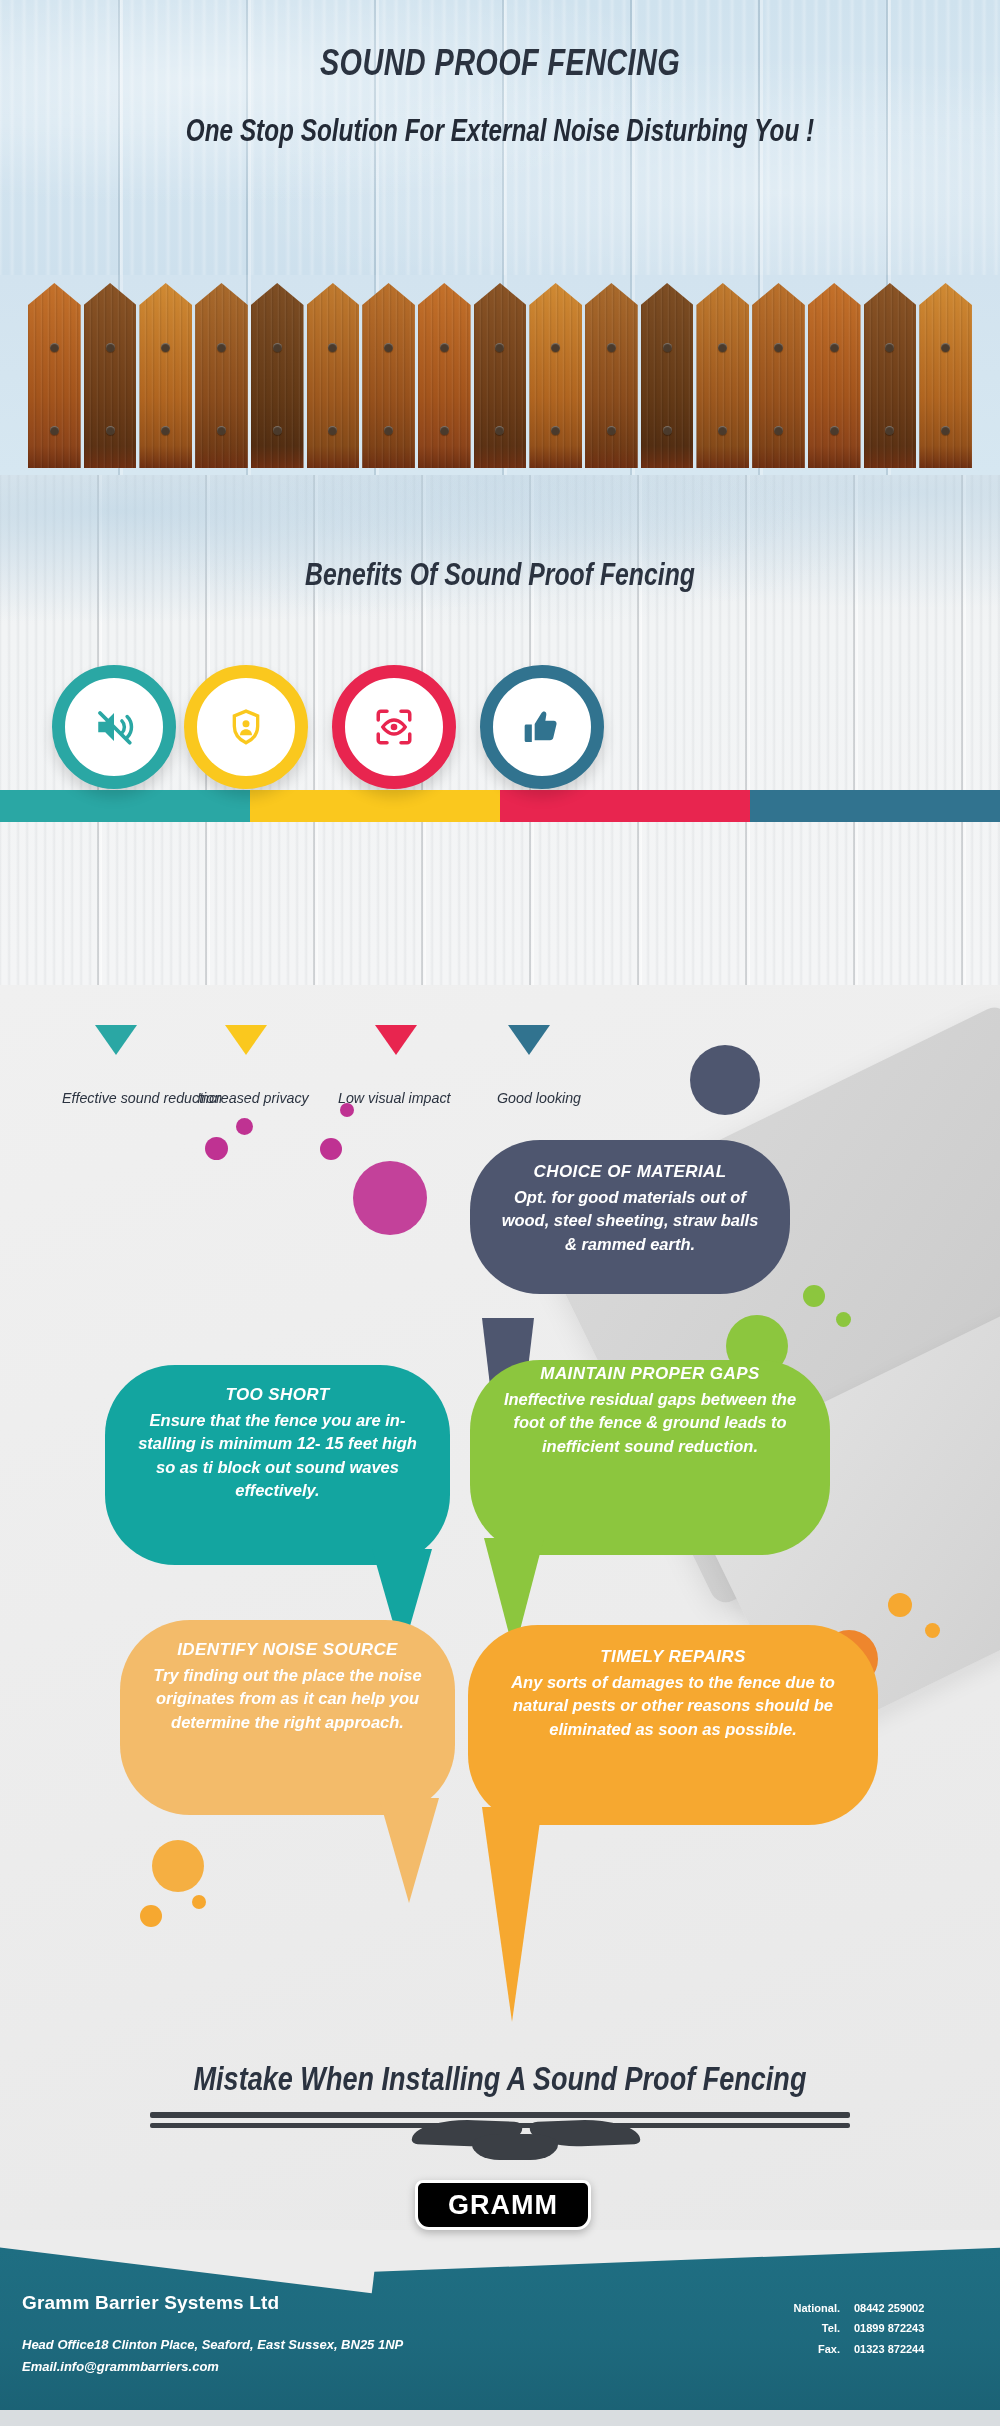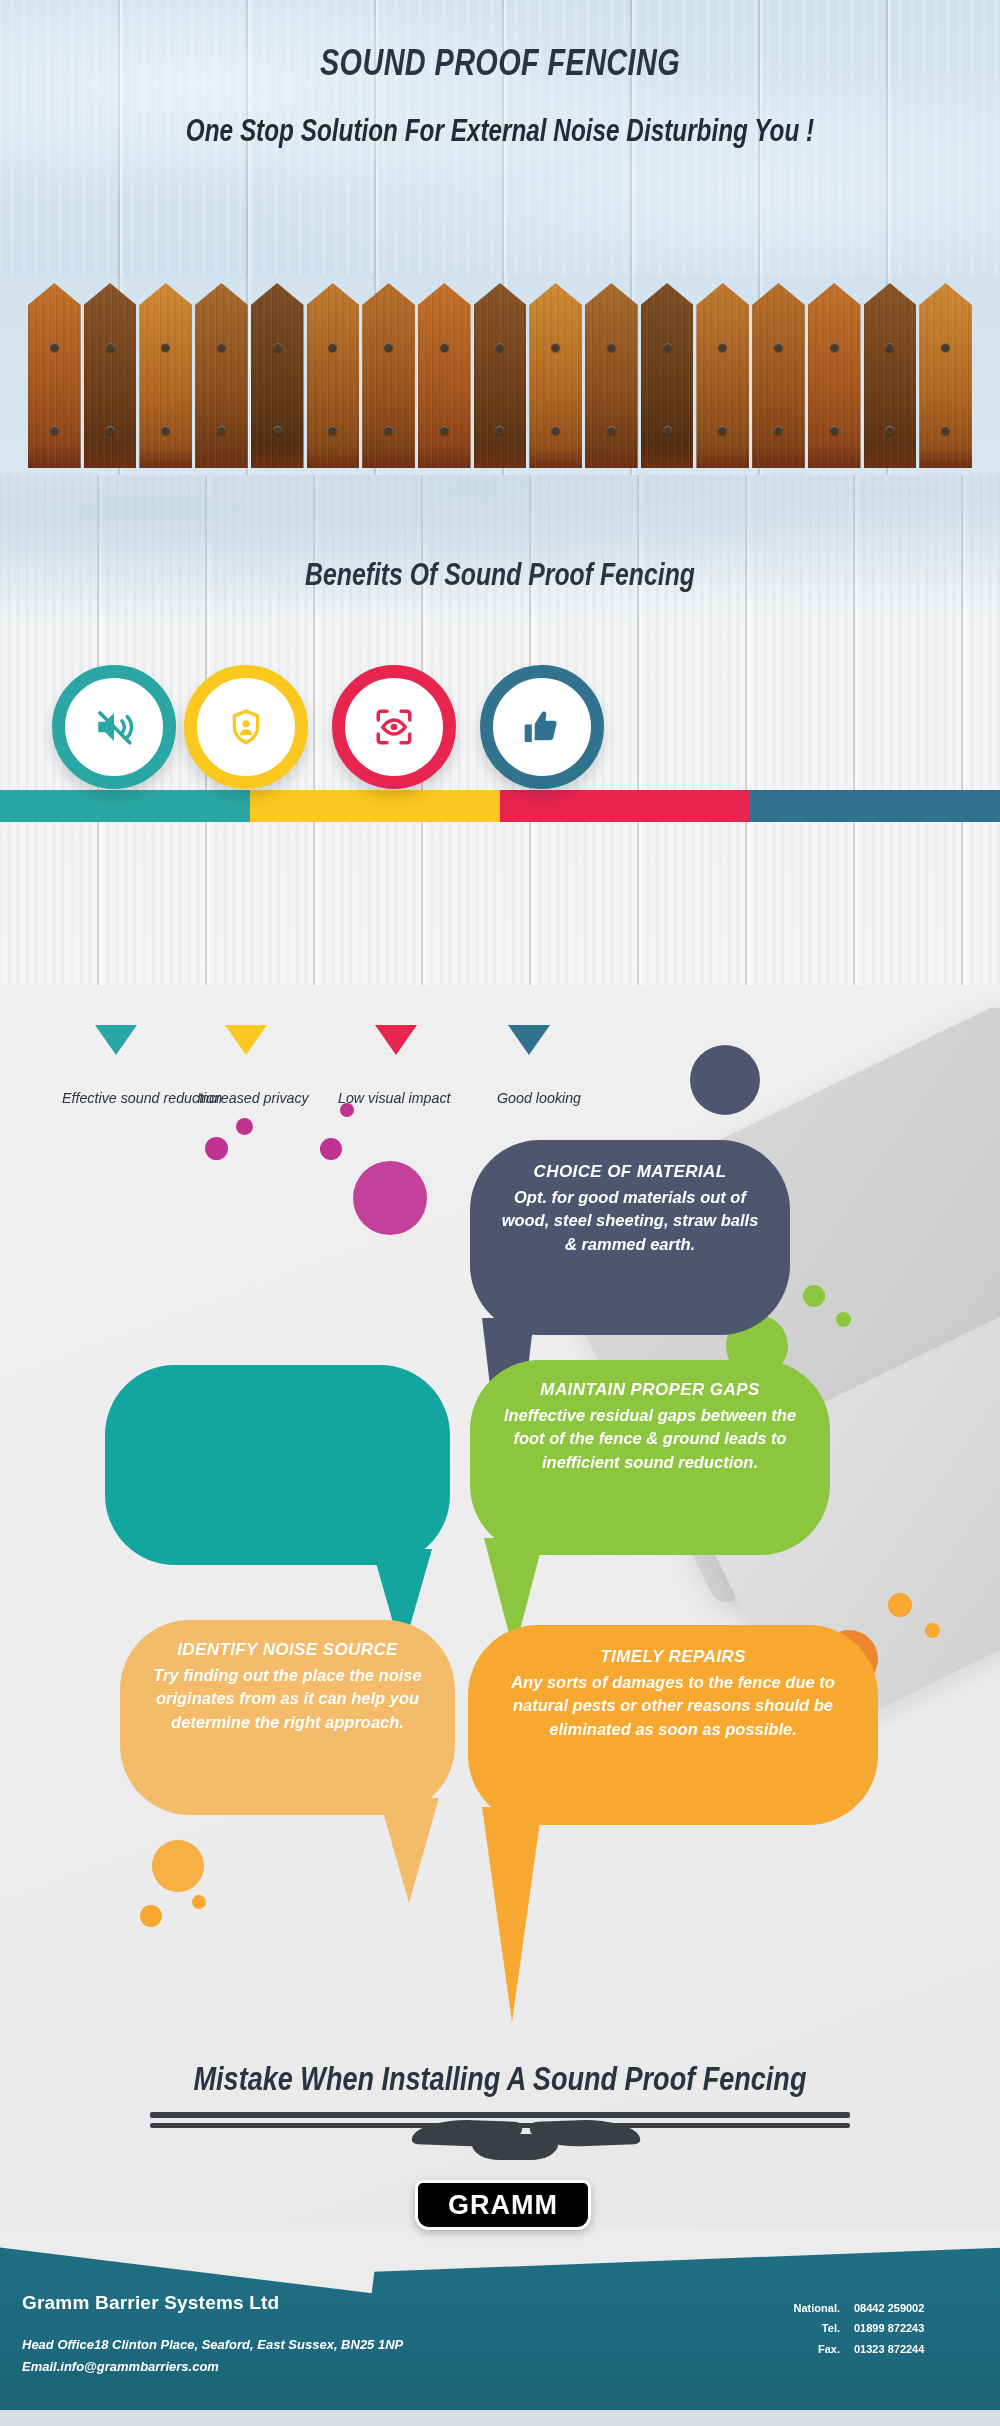--- a/index.html
+++ b/index.html
@@ -361,38 +361,42 @@
     <div class="dot" style="left:836px;top:327px;width:15px;height:15px;background:#8cc63e;"></div>
 
     <div class="dot" style="left:888px;top:608px;width:24px;height:24px;background:#f6a830;"></div>
     <div class="dot" style="left:925px;top:638px;width:15px;height:15px;background:#f6a830;"></div>
     <div class="dot" style="left:820px;top:645px;width:58px;height:58px;background:#f07f1e;opacity:.92;"></div>
 
     <div class="dot" style="left:152px;top:855px;width:52px;height:52px;background:#f6a830;opacity:.9;"></div>
     <div class="dot" style="left:140px;top:920px;width:22px;height:22px;background:#f6a830;"></div>
     <div class="dot" style="left:192px;top:910px;width:14px;height:14px;background:#f6a830;"></div>
 
-    <div class="bub" id="bub-0" style="left:470px;top:155px;width:320px;height:195px;">
+    <div class="bub" id="bub-0" style="left:470px;top:155px;width:320px;height:154px;">
       <div class="bg" style="background: rgb(78, 86, 111); border-radius: 70px;"></div>
       <div class="tail" style="border-left: 26px solid transparent; border-right: 26px solid transparent; border-top: 220px solid rgb(78, 86, 111); top: 178px; left: 12px;"></div>
       <div class="txt" style="padding-top: 22px;">
         <div class="hd" style="font-size: 17px;">CHOICE OF MATERIAL</div>
         <div class="bd" style="font-size: 16.5px; line-height: 1.42;">Opt. for good materials out of wood, steel sheeting, straw balls &amp; rammed earth.</div>
       </div>
     </div>
 
     <div class="bub" id="bub-1" style="left:105px;top:380px;width:345px;height:200px;">
       <div class="bg" style="background: rgb(19, 165, 160); border-radius: 70px;"></div>
       <div class="tail" style="border-left: 30px solid transparent; border-right: 30px solid transparent; border-top: 105px solid rgb(19, 165, 160); top: 184px; right: 18px; left: auto;"></div>
+      <div class="txt" style="padding-top: 20px;">
+        <div class="hd" style="font-size: 17px;">TOO SHORT</div>
+        <div class="bd" style="font-size: 16.5px; line-height: 1.42;">Ensure that the fence you are in-stalling is minimum 12- 15 feet high so as ti block out sound waves effectively.</div>
+      </div>
     </div>
 
     <div class="bub" id="bub-2" style="left:470px;top:375px;width:360px;height:195px;">
       <div class="bg" style="background: rgb(140, 198, 62); border-radius: 70px;"></div>
       <div class="tail" style="border-left: 30px solid transparent; border-right: 30px solid transparent; border-top: 115px solid rgb(140, 198, 62); top: 178px; left: 14px;"></div>
-      <div class="txt" style="padding-top: 20px;">
+      <div class="txt" style="padding-top: 4px;">
         <div class="hd" style="font-size: 17px;">MAINTAIN PROPER GAPS</div>
         <div class="bd" style="font-size: 16.5px; line-height: 1.42;">Ineffective residual gaps between the foot of the fence &amp; ground leads to inefficient sound reduction.</div>
       </div>
     </div>
 
     <div class="bub" id="bub-4" style="left:468px;top:640px;width:410px;height:200px;">
       <div class="bg" style="background: rgb(246, 168, 48); border-radius: 70px;"></div>
       <div class="tail" style="border-left: 30px solid transparent; border-right: 30px solid transparent; border-top: 215px solid rgb(246, 168, 48); top: 182px; left: 14px;"></div>
       <div class="txt" style="padding-top: 22px;">
         <div class="hd" style="font-size: 17px;">TIMELY REPAIRS</div>

